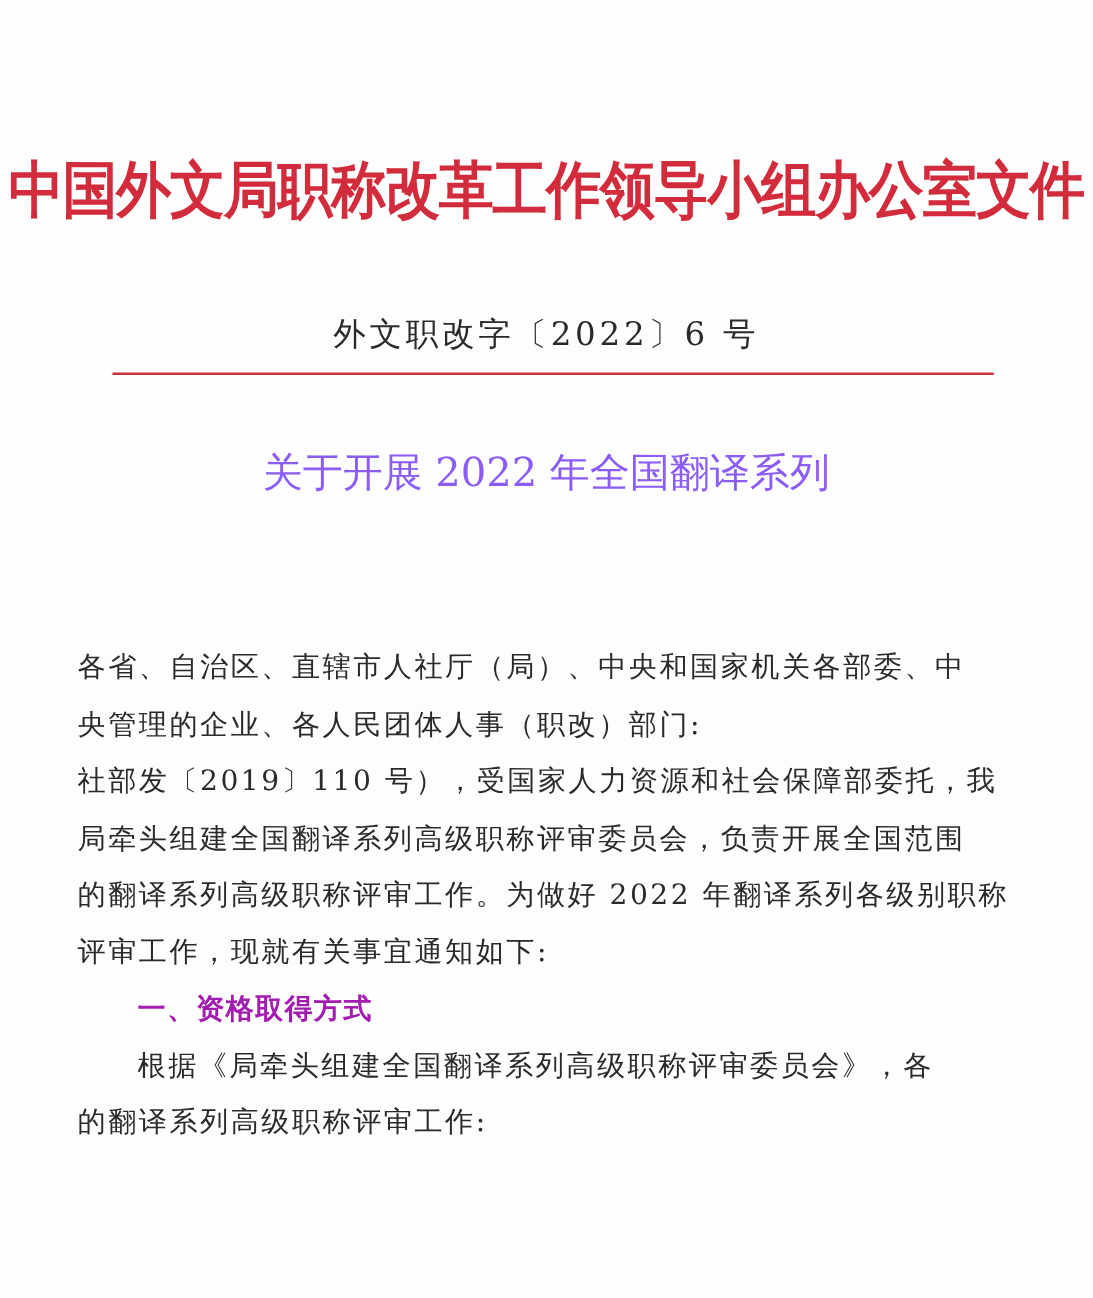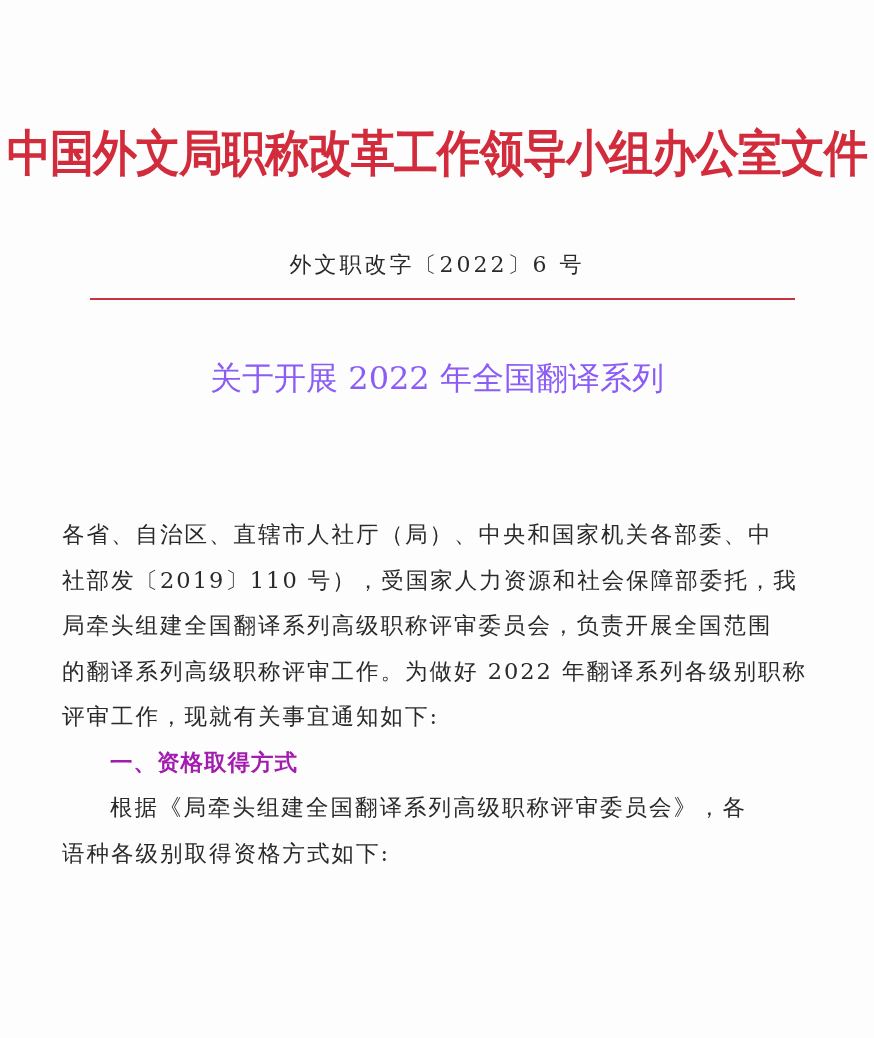--- a/index.html
+++ b/index.html
@@ -35,21 +35,21 @@
     letter-spacing: -1px;
     line-height: 70px;
     transform: scaleY(1.12);
   }
   .doc-number {
     position: absolute;
     left: 0;
     width: 874px;
     top: 250px;
     text-align: center;
-    font-size: 22px;
+    font-size: 26px;
     letter-spacing: 3px;
     color: #2a2a2a;
   }
   .red-rule {
     position: absolute;
     left: 90px;
     top: 298px;
     width: 705px;
     height: 2px;
     background: #c8333f;
@@ -97,30 +97,31 @@
 
   <div class="red-rule"></div>
 
   <div class="title">
     <span class="line">关于开展 2022 年全国翻译系列</span>
   </div>
 
   <div class="body">
     <div>
       <span class="line-row">各省、自治区、直辖市人社厅（局）、中央和国家机关各部委、中</span>
+      <span class="line-row">央管理的企业、各人民团体人事（职改）部门:</span>
     </div>
 
     <div>
       <span class="line-row">社部发〔2019〕110 号），受国家人力资源和社会保障部委托，我</span>
       <span class="line-row">局牵头组建全国翻译系列高级职称评审委员会，负责开展全国范围</span>
       <span class="line-row">的翻译系列高级职称评审工作。为做好 2022 年翻译系列各级别职称</span>
       <span class="line-row">评审工作，现就有关事宜通知如下:</span>
     </div>
 
     <div class="line-row section-heading">一、资格取得方式</div>
 
     <div>
       <span class="line-row indent">根据《局牵头组建全国翻译系列高级职称评审委员会》，各</span>
-      <span class="line-row">语种各级别取得资格方式如下:</span>
+      <span class="line-row">的翻译系列高级职称评审工作:</span>
     </div>
   </div>
 
 </div>
 
 </body></html>

